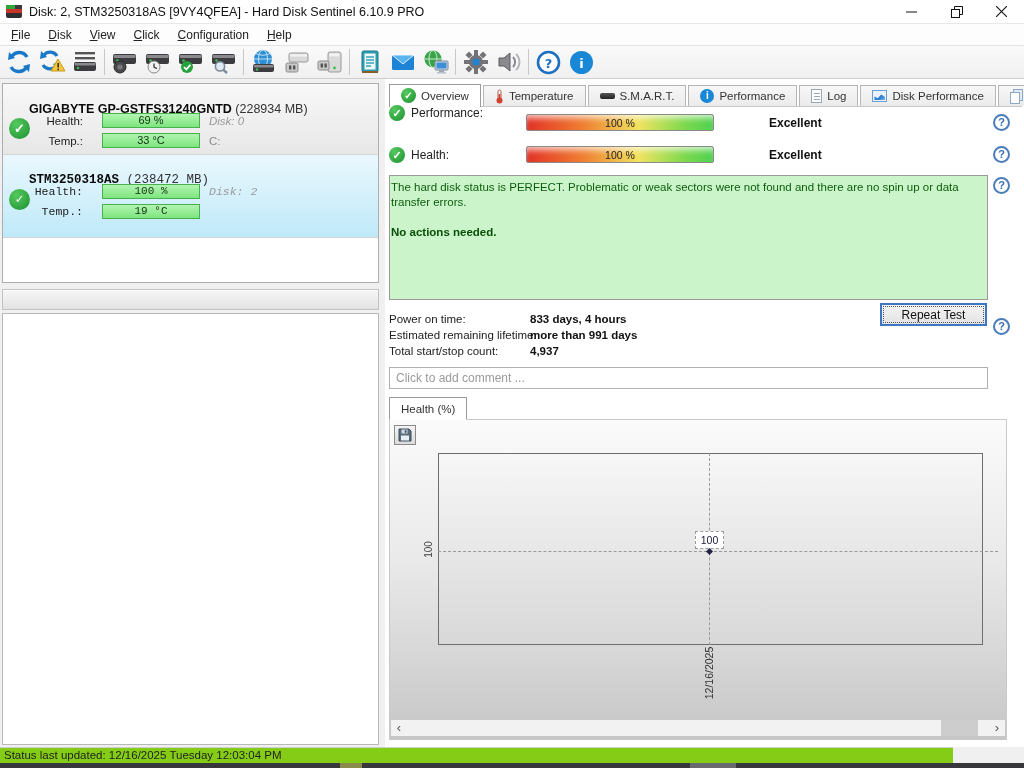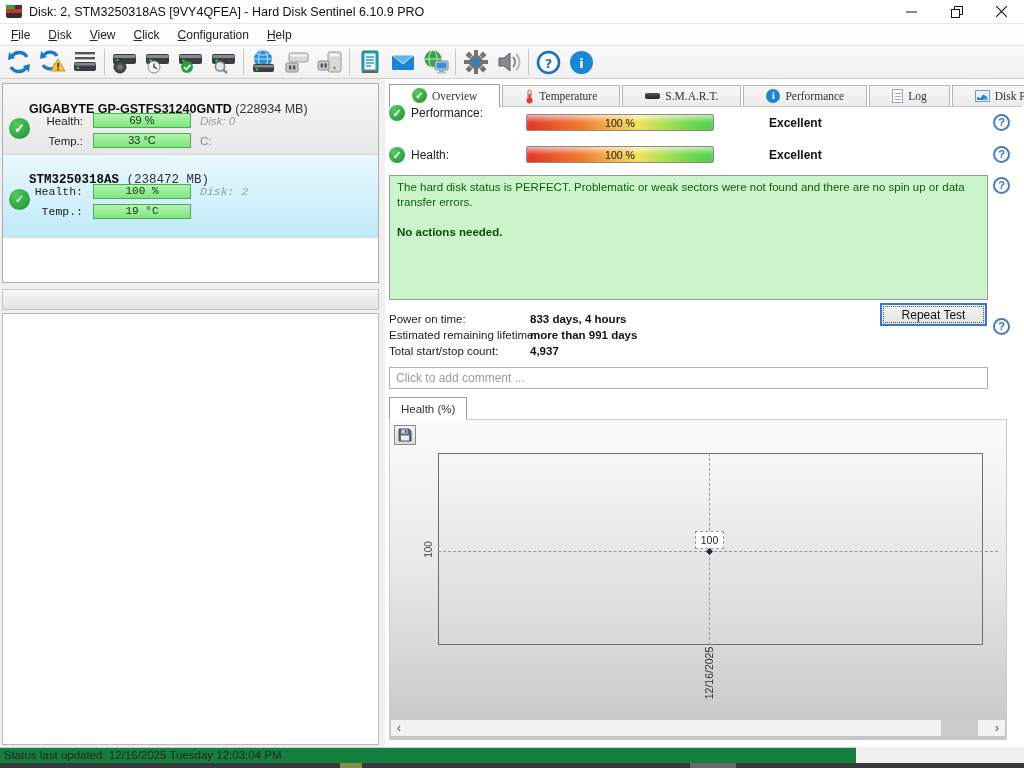--- a/index.html
+++ b/index.html
@@ -38,32 +38,32 @@
   .disk-entry { position:relative; width:100%; height:71px; border-bottom:1px solid #d6d6d6; background:linear-gradient(180deg,#f8f8f8,#e7e7e7); }
   .disk-entry.selected { height:83px; background:linear-gradient(180deg,#eaf8fe,#bfe9f8);font-family:Liberation Mono, monospace; }
   .ok-badge { display:inline-block; border-radius:50%; background:radial-gradient(circle at 35% 30%, #55c95e, #1d9030); color:#fff; text-align:center; font-weight:bold; }
   .ok-badge::after { content:"✓"; }
   .disk-ok { position:absolute; left:6px; top:34px; width:21px; height:21px; font-size:13px; line-height:21px; }
   .disk-title { position:absolute; left:26px; top:18px; font-size:12.5px; color:#333; white-space:nowrap; }
   .disk-title b { color:#0a0a0a; }
   .disk-row { position:absolute; left:0; height:15px; display:flex; align-items:center; }
   .disk-row.r1 { top:29px; } .disk-row.r2 { top:49px; }
   .disk-lbl { display:inline-block; width:80px; text-align:right; font-size:11.5px; color:#222; }
-  .gbar { display:inline-block; width:98px; height:15px; margin-left:10px; border:1px solid #47b24c; background:linear-gradient(180deg,#b2f4b2,#7ee57e); font-size:11px; text-align:center; line-height:13px; color:#123312; }
+  .gbar { display:inline-block; width:98px; height:15px; margin-left:19px; border:1px solid #47b24c; background:linear-gradient(180deg,#b2f4b2,#7ee57e); font-size:11px; text-align:center; line-height:13px; color:#123312; }
   .disk-aux { margin-left:9px; font-size:11.5px; color:#8a8a8a; }
   .disk-aux.italic { font-style:italic; color:#9a9a9a; }
   .collapsed-bar { position:absolute; left:0; top:210px; width:377px; height:21px; background:linear-gradient(180deg,#f6f6f6,#e3e3e3); border:1px solid #c2c2c2; box-shadow:inset 0 1px 0 #fff; }
   .sidebar-empty { position:absolute; left:0; top:234px; width:377px; height:432px; background:#fff; border:1px solid #b8b8b8; }
 
   
   .content { position:absolute; left:385px; top:0; width:639px; height:668px; background:#fff; }
 
   
   .tabbar { position:absolute; left:4px; top:5px; right:2px; height:23px; display:flex; align-items:flex-end; border-bottom:1px solid #c8c8c8; }
-  .tab { display:flex; align-items:center; gap:5px; height:21px; padding:0 22px; margin-right:2px; background:linear-gradient(180deg,#f7f7f7,#ebebeb); border:1px solid #b5b5b5; border-bottom:none; font-size:11.5px; color:#333; white-space:nowrap;font-family:Liberation Serif, serif; }
+  .tab { display:flex; align-items:center; gap:5px; height:21px; padding:0 11px; margin-right:2px; background:linear-gradient(180deg,#f7f7f7,#ebebeb); border:1px solid #b5b5b5; border-bottom:none; font-size:11.5px; color:#333; white-space:nowrap; }
   .tab.active { height:23px; background:#fff; border-color:#9a9a9a; margin-bottom:-1px; padding-bottom:1px; }
   .tab-ic { display:inline-block; flex:none; }
   .ic-check { width:15px; height:15px; border-radius:50%; background:radial-gradient(circle at 35% 30%, #55c95e, #1d9030); color:#fff; font-size:10px; font-weight:bold; text-align:center; line-height:15px; }
   .ic-check::after{ content:"✓"; }
   .ic-info { width:14px; height:14px; border-radius:50%; background:#1887d6; color:#fff; font-size:10px; font-weight:bold; text-align:center; line-height:14px; }
   .ic-info::after{ content:"i"; }
   .ic-disk { width:15px; height:6px; background:linear-gradient(180deg,#555,#222); border-radius:2px; }
   .ic-page { width:11px; height:14px; background:#fff; border:1px solid #9aa7b5; position:relative; }
   .ic-page::after { content:""; position:absolute; left:2px; top:3px; width:6px; height:1px; background:#9aa7b5; box-shadow:0 3px 0 #9aa7b5, 0 6px 0 #9aa7b5; }
   .ic-chart { width:15px; height:12px; background:#eaf3fc; border:1px solid #6a9fd8; position:relative; overflow:hidden; }
@@ -77,21 +77,21 @@
   .row-ok { width:16px; height:16px; font-size:11px; line-height:16px; margin-right:6px; }
   .ov-lbl { font-size:12px; color:#222; }
   .gauge { position:absolute; left:141px; width:188px; height:17px; border:1px solid #8a8a8a; border-radius:2px;
     background:linear-gradient(90deg,#e23226 0%,#ef7e30 30%,#f0e35e 60%,#7cd94e 85%,#4ed04e 100%);
     box-shadow:inset 0 6px 6px -3px rgba(255,255,255,.75); text-align:center; font-size:10.5px; line-height:16px; color:#222; }
   .rating { position:absolute; left:360px; font-weight:bold; font-size:12px; color:#111;padding-left:24px; }
   .help-ic { position:absolute; left:608px; width:17px; height:17px; border:2px solid #4a7ebb; border-radius:50%; color:#3a6fb0; font-weight:bold; font-size:11px; text-align:center; line-height:13px; background:#fff; }
   .help-ic::after { content:"?"; }
 
   
-  .status-box { position:absolute; left:4px; top:96px; width:599px; height:125px; background:#ccf4cb; border:1px solid #9a9a9a; padding:4px 7px; font-size:11.5px; color:#0b5e0b; line-height:1.3; }
+  .status-box { position:absolute; left:4px; top:96px; width:599px; height:125px; background:#ccf4cb; border:1px solid #9a9a9a; padding:4px 1px; font-size:11.5px; color:#0b5e0b; line-height:1.3; }
   .status-box .act { margin-top:15px; font-weight:bold; color:#084f08; }
 
   
   .stat-line { position:absolute; left:4px; height:16px; font-size:11.5px; color:#222; }
   .stat-line .val { position:absolute; left:141px; font-weight:bold; color:#111; white-space:nowrap; }
   .stat-line .lab { position:absolute; left:0; white-space:nowrap; }
   .repeat-btn { position:absolute; left:495px; top:224px; width:107px; height:23px; background:linear-gradient(180deg,#f4f4f4,#e3e3e3); border:2px solid #3d77c4; font-size:12px; color:#111; font-family:"Liberation Sans",sans-serif; position:absolute; }
   .repeat-btn .focus { position:absolute; inset:1px; border:1px dotted #555; display:flex; align-items:center; justify-content:center; }
 
   
@@ -109,21 +109,21 @@
   .pt-label { position:absolute; left:305px; top:111px; width:29px; height:18px; background:#fff; border:1px dashed #9a9a9a; font-size:10.5px; color:#1a1a3a; text-align:center; line-height:16px; }
   .pt-dot { position:absolute; left:317px; top:129px; width:5px; height:5px; background:#222244; transform:rotate(45deg); }
   .xtick { position:absolute; left:289px; top:247px; width:60px; font-size:10.5px; color:#333; text-align:center; transform:rotate(-90deg); white-space:nowrap; }
   .hscroll { position:absolute; left:1px; right:1px; bottom:3px; height:16px; background:#f2f2f2; }
   .scroll-arrow { position:absolute; top:0; width:16px; height:16px; color:#555; font-size:13px; line-height:15px; text-align:center; }
   .scroll-arrow.left { left:0; } .scroll-arrow.left::after { content:"‹"; }
   .scroll-arrow.right { right:0; } .scroll-arrow.right::after { content:"›"; }
   .scroll-thumb { position:absolute; left:550px; top:0; width:37px; height:16px; background:#cdcdcd; }
 
   
-  .statusbar { position:absolute; left:0; bottom:5px; width:856px; height:16px; background:#15803d; border-top:1px solid #cfcfcf; font-size:11.5px; color:#222; padding-left:4px; line-height:15px; }
+  .statusbar { position:absolute; left:0; bottom:5px; width:953px; height:16px; background:#84cc16; border-top:1px solid #cfcfcf; font-size:11.5px; color:#222; padding-left:4px; line-height:15px; }
   .taskbar-strip { position:absolute; left:0; bottom:0; width:1024px; height:5px; background:#38383c; }
   .taskbar-strip .seg1 { position:absolute; left:340px; width:22px; height:5px; background:#8a8a4a; }
   .taskbar-strip .seg2 { position:absolute; left:690px; width:46px; height:5px; background:#6a6a6e; }
 </style>
 </head>
 <body>
 
 <div class="window">
 
   <div class="titlebar">

